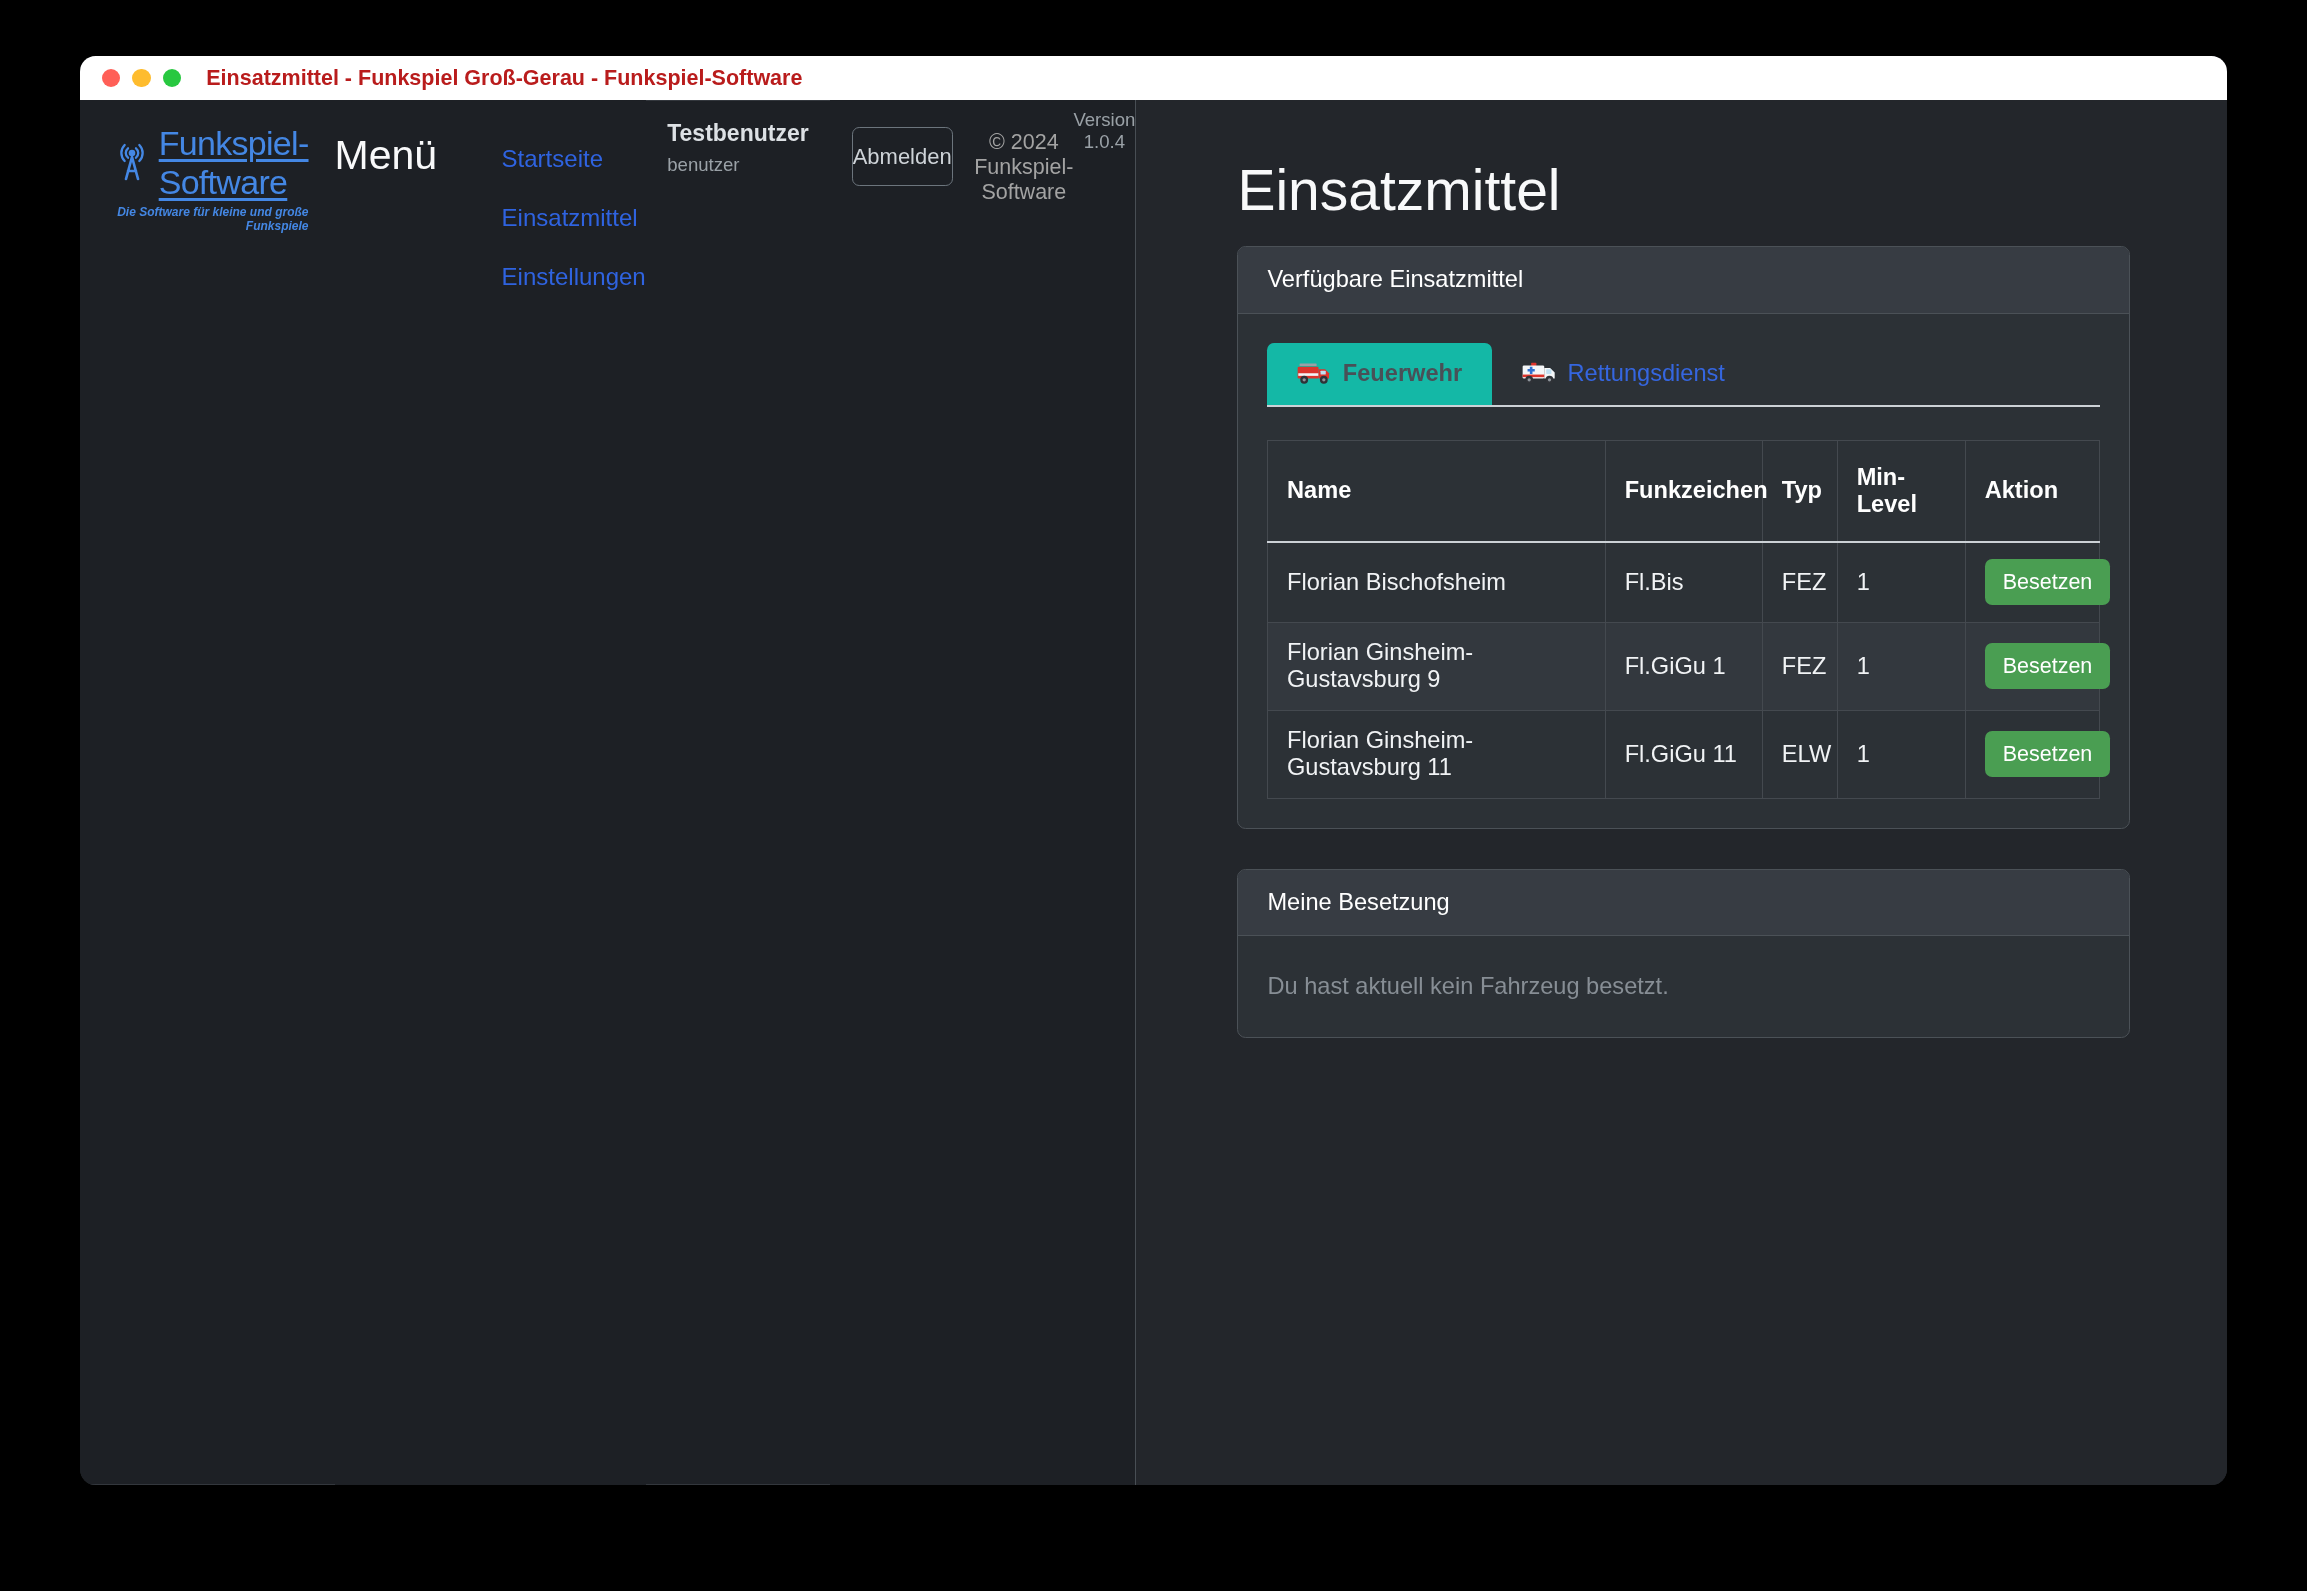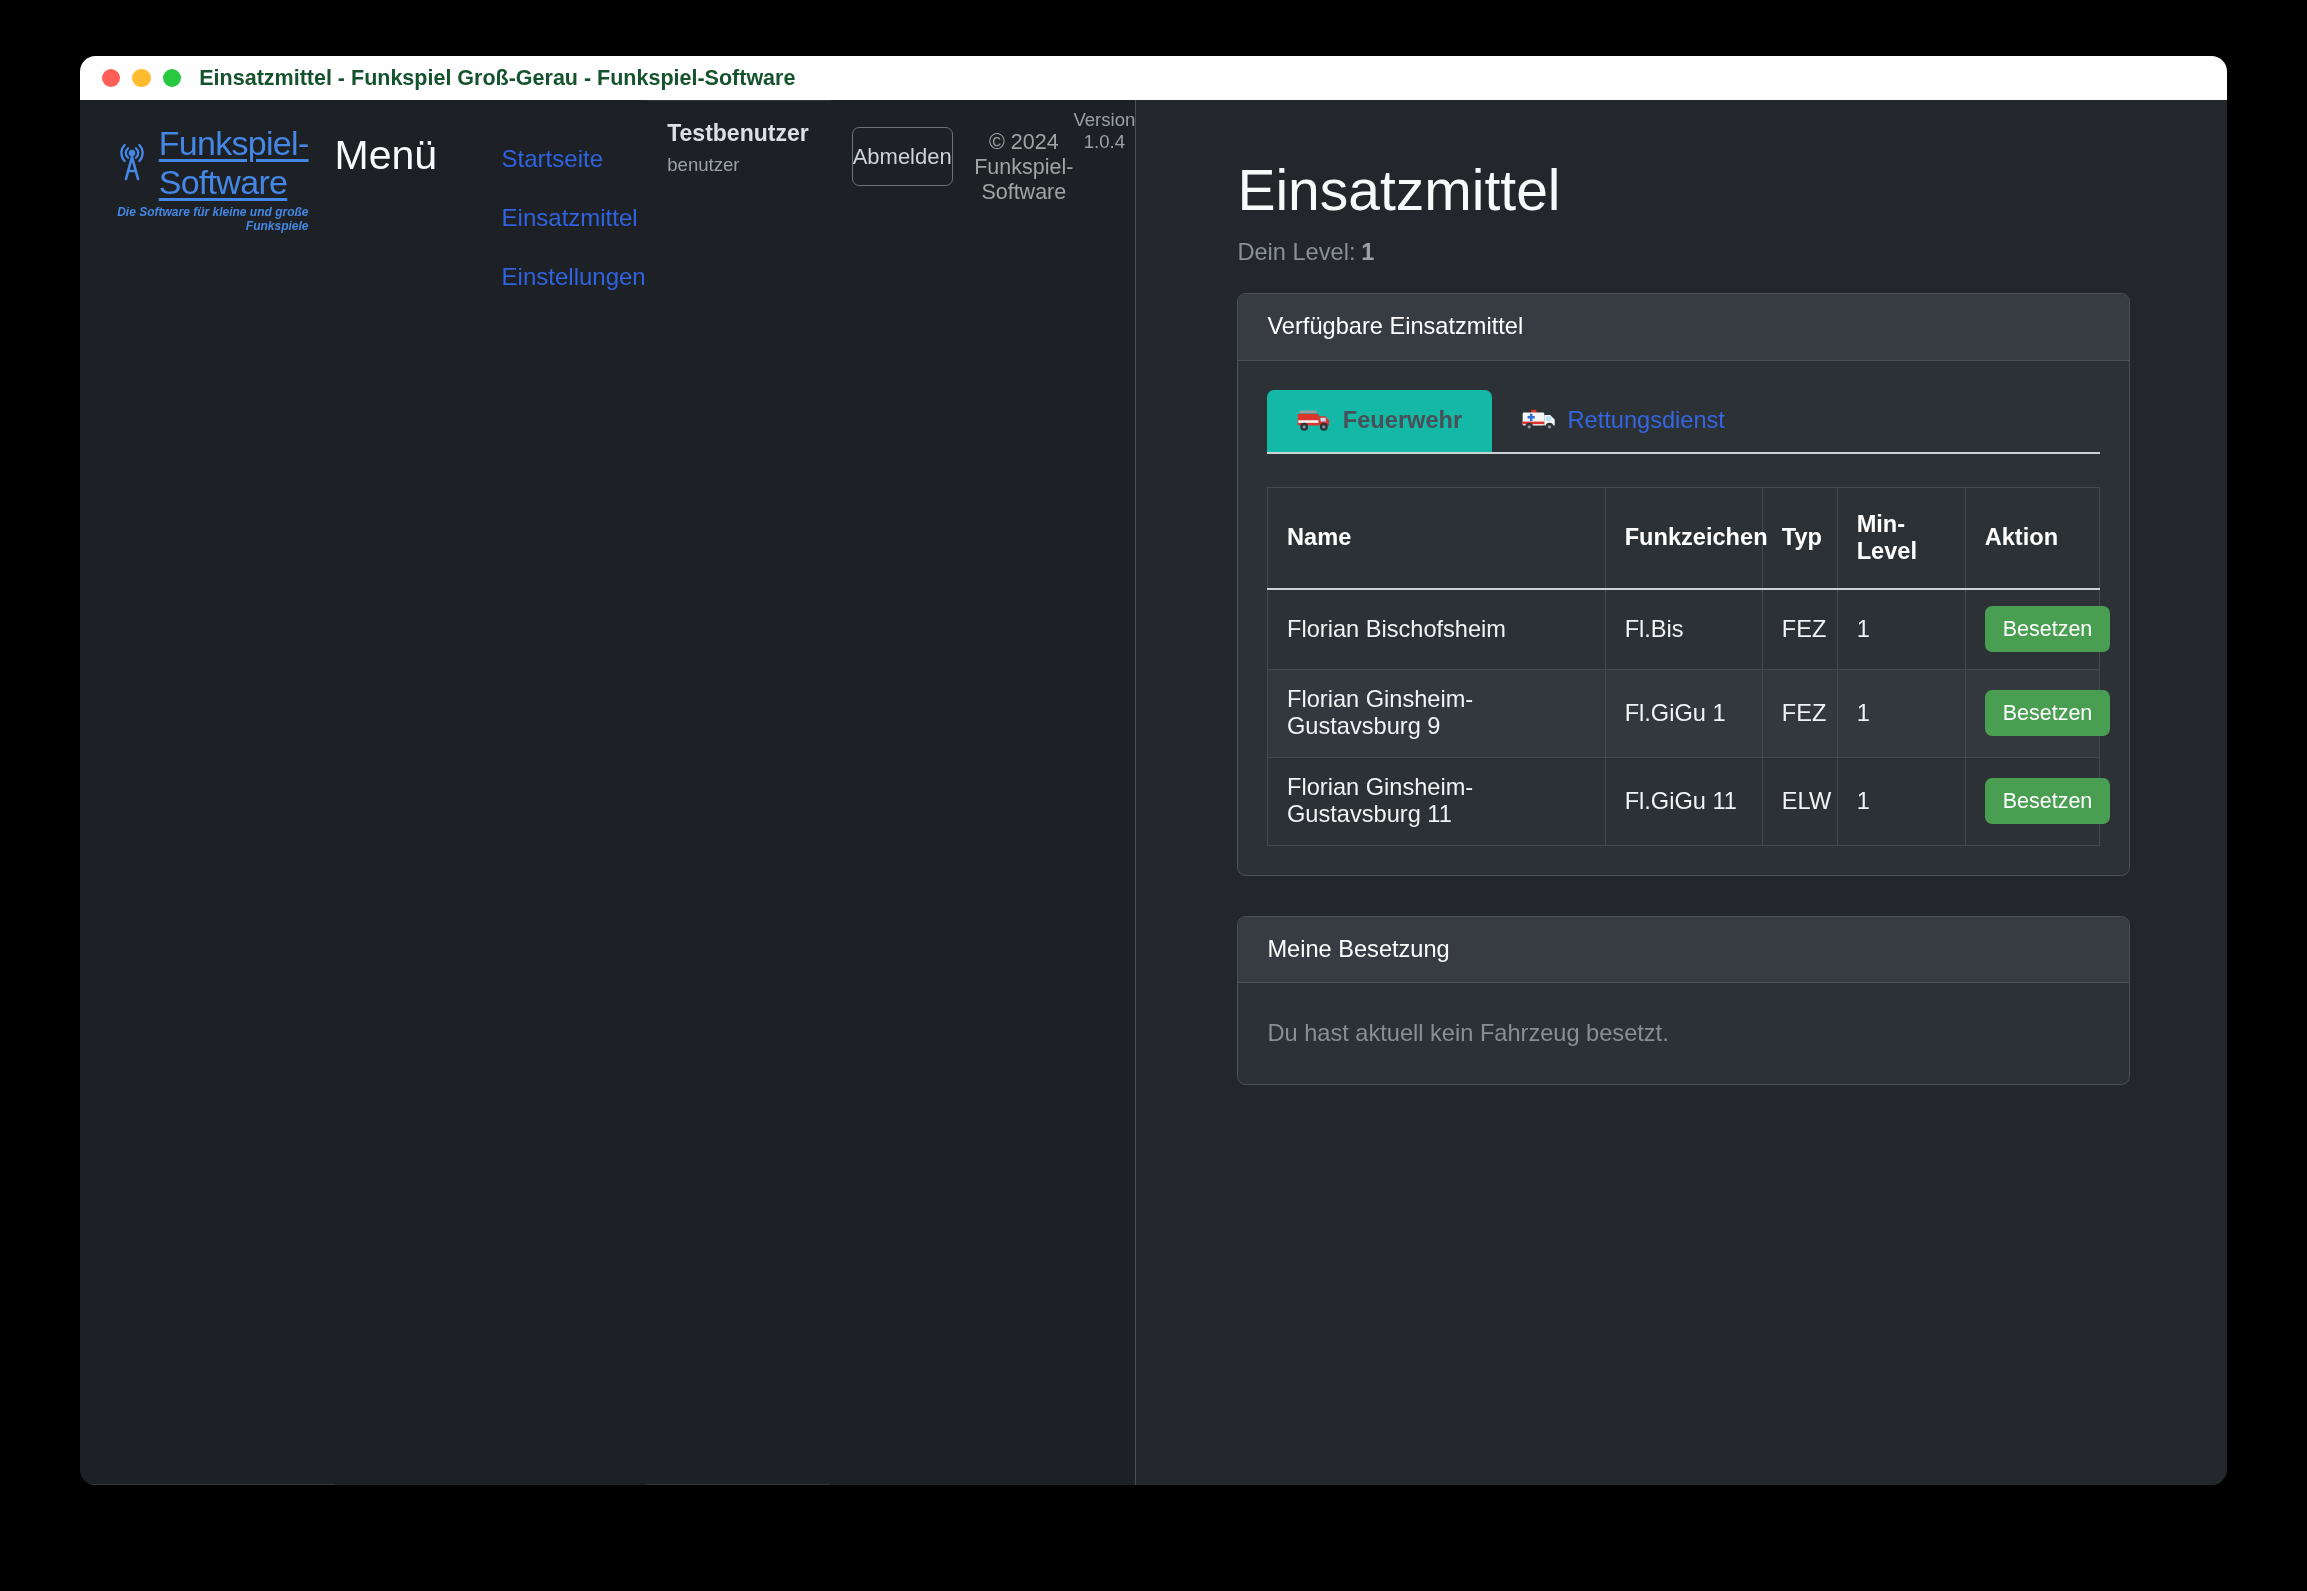--- a/index.html
+++ b/index.html
@@ -16,21 +16,21 @@
     border-radius: 15.7px; overflow: hidden;
     background: #23262b;
     display: flex; flex-direction: column;
   }
   
   .titlebar {
     flex: 0 0 44px; background: #ffffff;
     display: flex; align-items: center; padding-left: 21.5px;
   }
   .traffic-light { width: 18.6px; height: 18.6px; border-radius: 50%; margin-right: 12px; }
-  .window-title { margin-left: 6px; font-size: 21.5px; font-weight: 700; color: #14532d; }
+  .window-title { margin-left: 13px; font-size: 21.5px; font-weight: 700; color: #b91c1c; }
   
   .app { flex: 1; display: flex; min-height: 0; }
   .sidebar {
     flex: 0 0 356px; background: #1d2025; border-right: 1.4px solid #484e54;
     display: flex; flex-direction: row;
   }
   .logo-block { padding: 24px 26px 13px 31.5px; border-bottom: 1.4px solid #33373d; }
   .logo-link { text-decoration: none; display: block; }
   .logo-row { display: flex; align-items: center; gap: 7.2px; }
   .logo-text {
@@ -151,23 +151,20 @@
       <button class="logout-btn">Abmelden</button>
 
       <div class="copyright">© 2024 Funkspiel-Software</div>
       <div class="version">Version 1.0.4</div>
 
     </aside>
 
     <main class="main">
 
       <h1 class="page-title">Einsatzmittel</h1>
-      <div class="level-line">
-        <span>Dein Level:</span><span class="level-value">1</span>
-      </div>
 
       <section class="card card-available">
         <div class="card-header">Verfügbare Einsatzmittel</div>
         <div class="card-body">
 
           <div class="nav-tabs">
             <div class="tab tab-active">
               <span class="tab-icon">
                 <svg width="34" height="26.5" viewBox="0 0 52 40">
                   <rect x="1" y="10" width="32" height="18" rx="2" fill="#dd342c"></rect>

